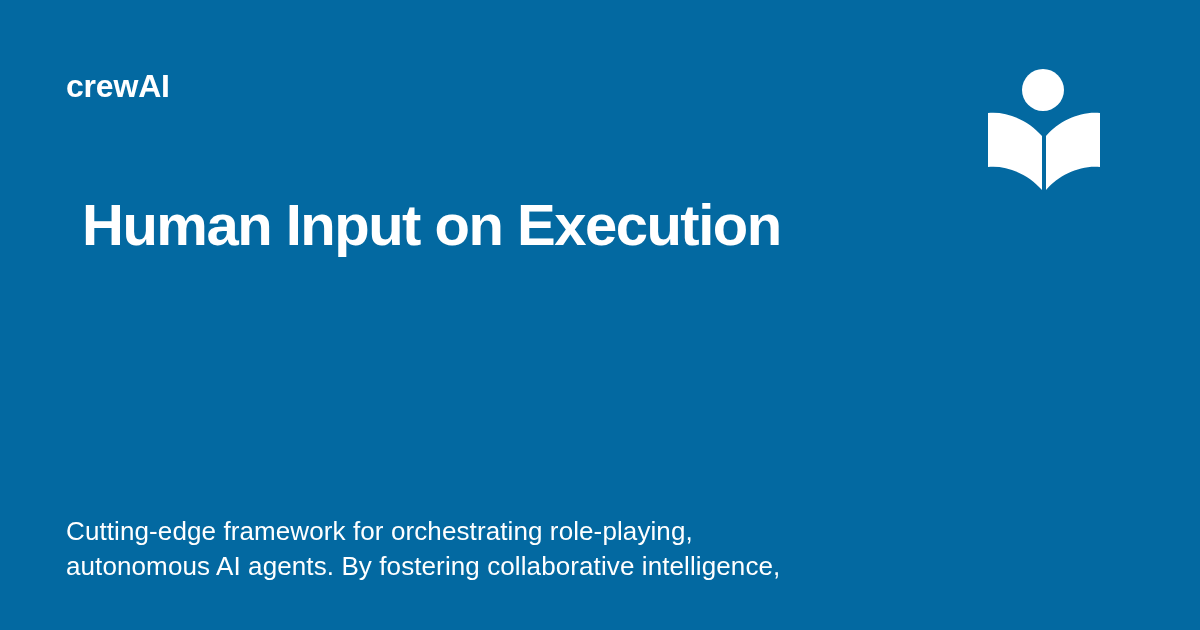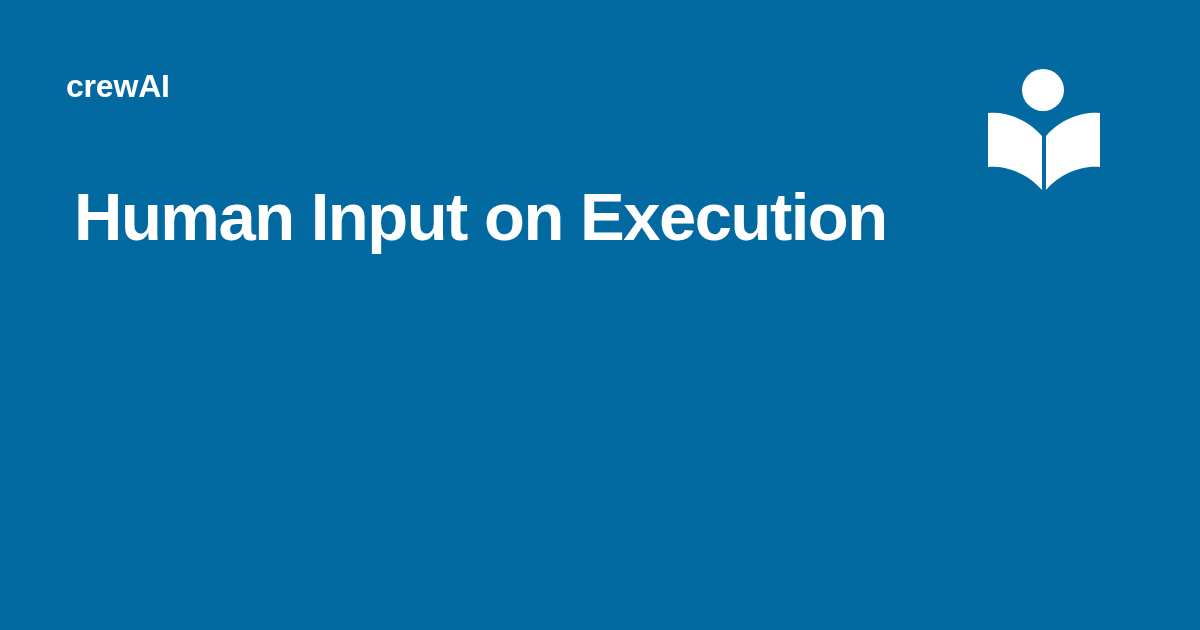--- a/index.html
+++ b/index.html
@@ -54,23 +54,23 @@
     width: 116px;
     height: 132px;
   }
 
   
   .headline {
     position: absolute;
     left: 66px;
     top: 158px;
     width: 880px;
-    margin: 8px;
+    margin: 16px;
     font-family: "Liberation Sans", sans-serif;
-    font-size: 67px;
+    font-size: 58px;
     font-weight: 700;
     line-height: 101px;
     letter-spacing: -1.5px;
     color: #ffffff;
   }
 
   
   .description {
     position: absolute;
     left: 66px;
@@ -112,14 +112,18 @@
       <path d="M114 51
                C 94 49, 73 59, 60 74
                L 60 128
                C 73 113, 94 103, 114 105
                Z" fill="#ffffff"></path>
     </svg>
   </div>
 
   <h1 class="headline">Human Input on Execution</h1>
 
+  <p class="description">
+    <span class="description-line">Cutting-edge framework for orchestrating role-playing,</span>
+    <span class="description-line">autonomous AI agents. By fostering collaborative intelligence,</span>
+  </p>
 
 </div>
 
 </body></html>

